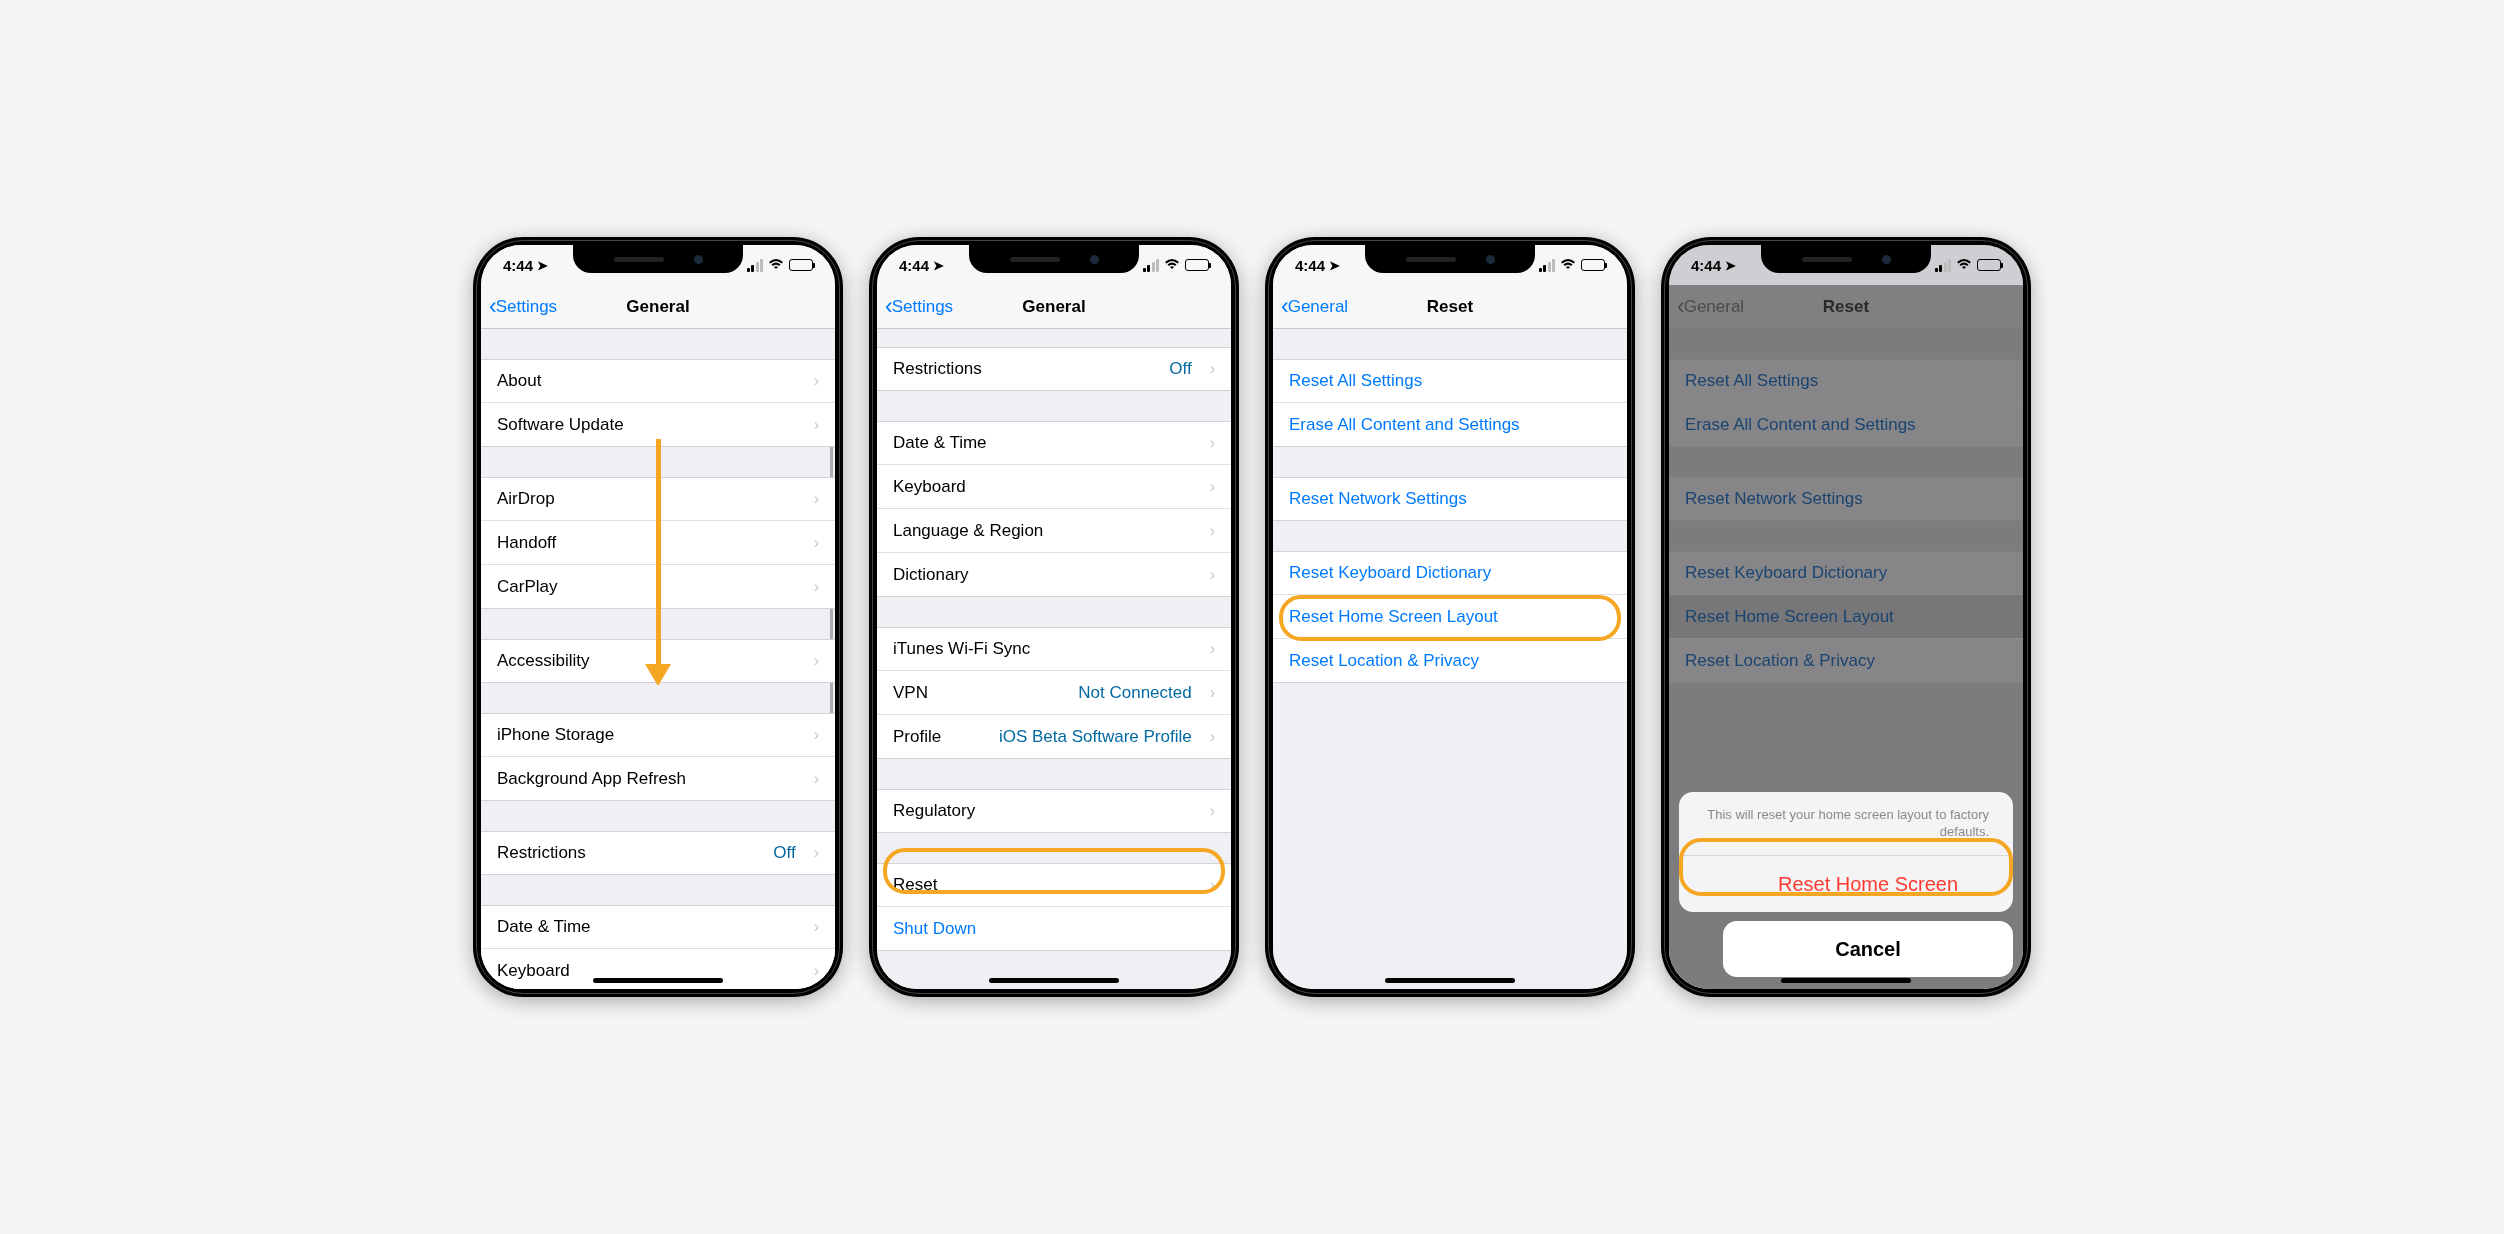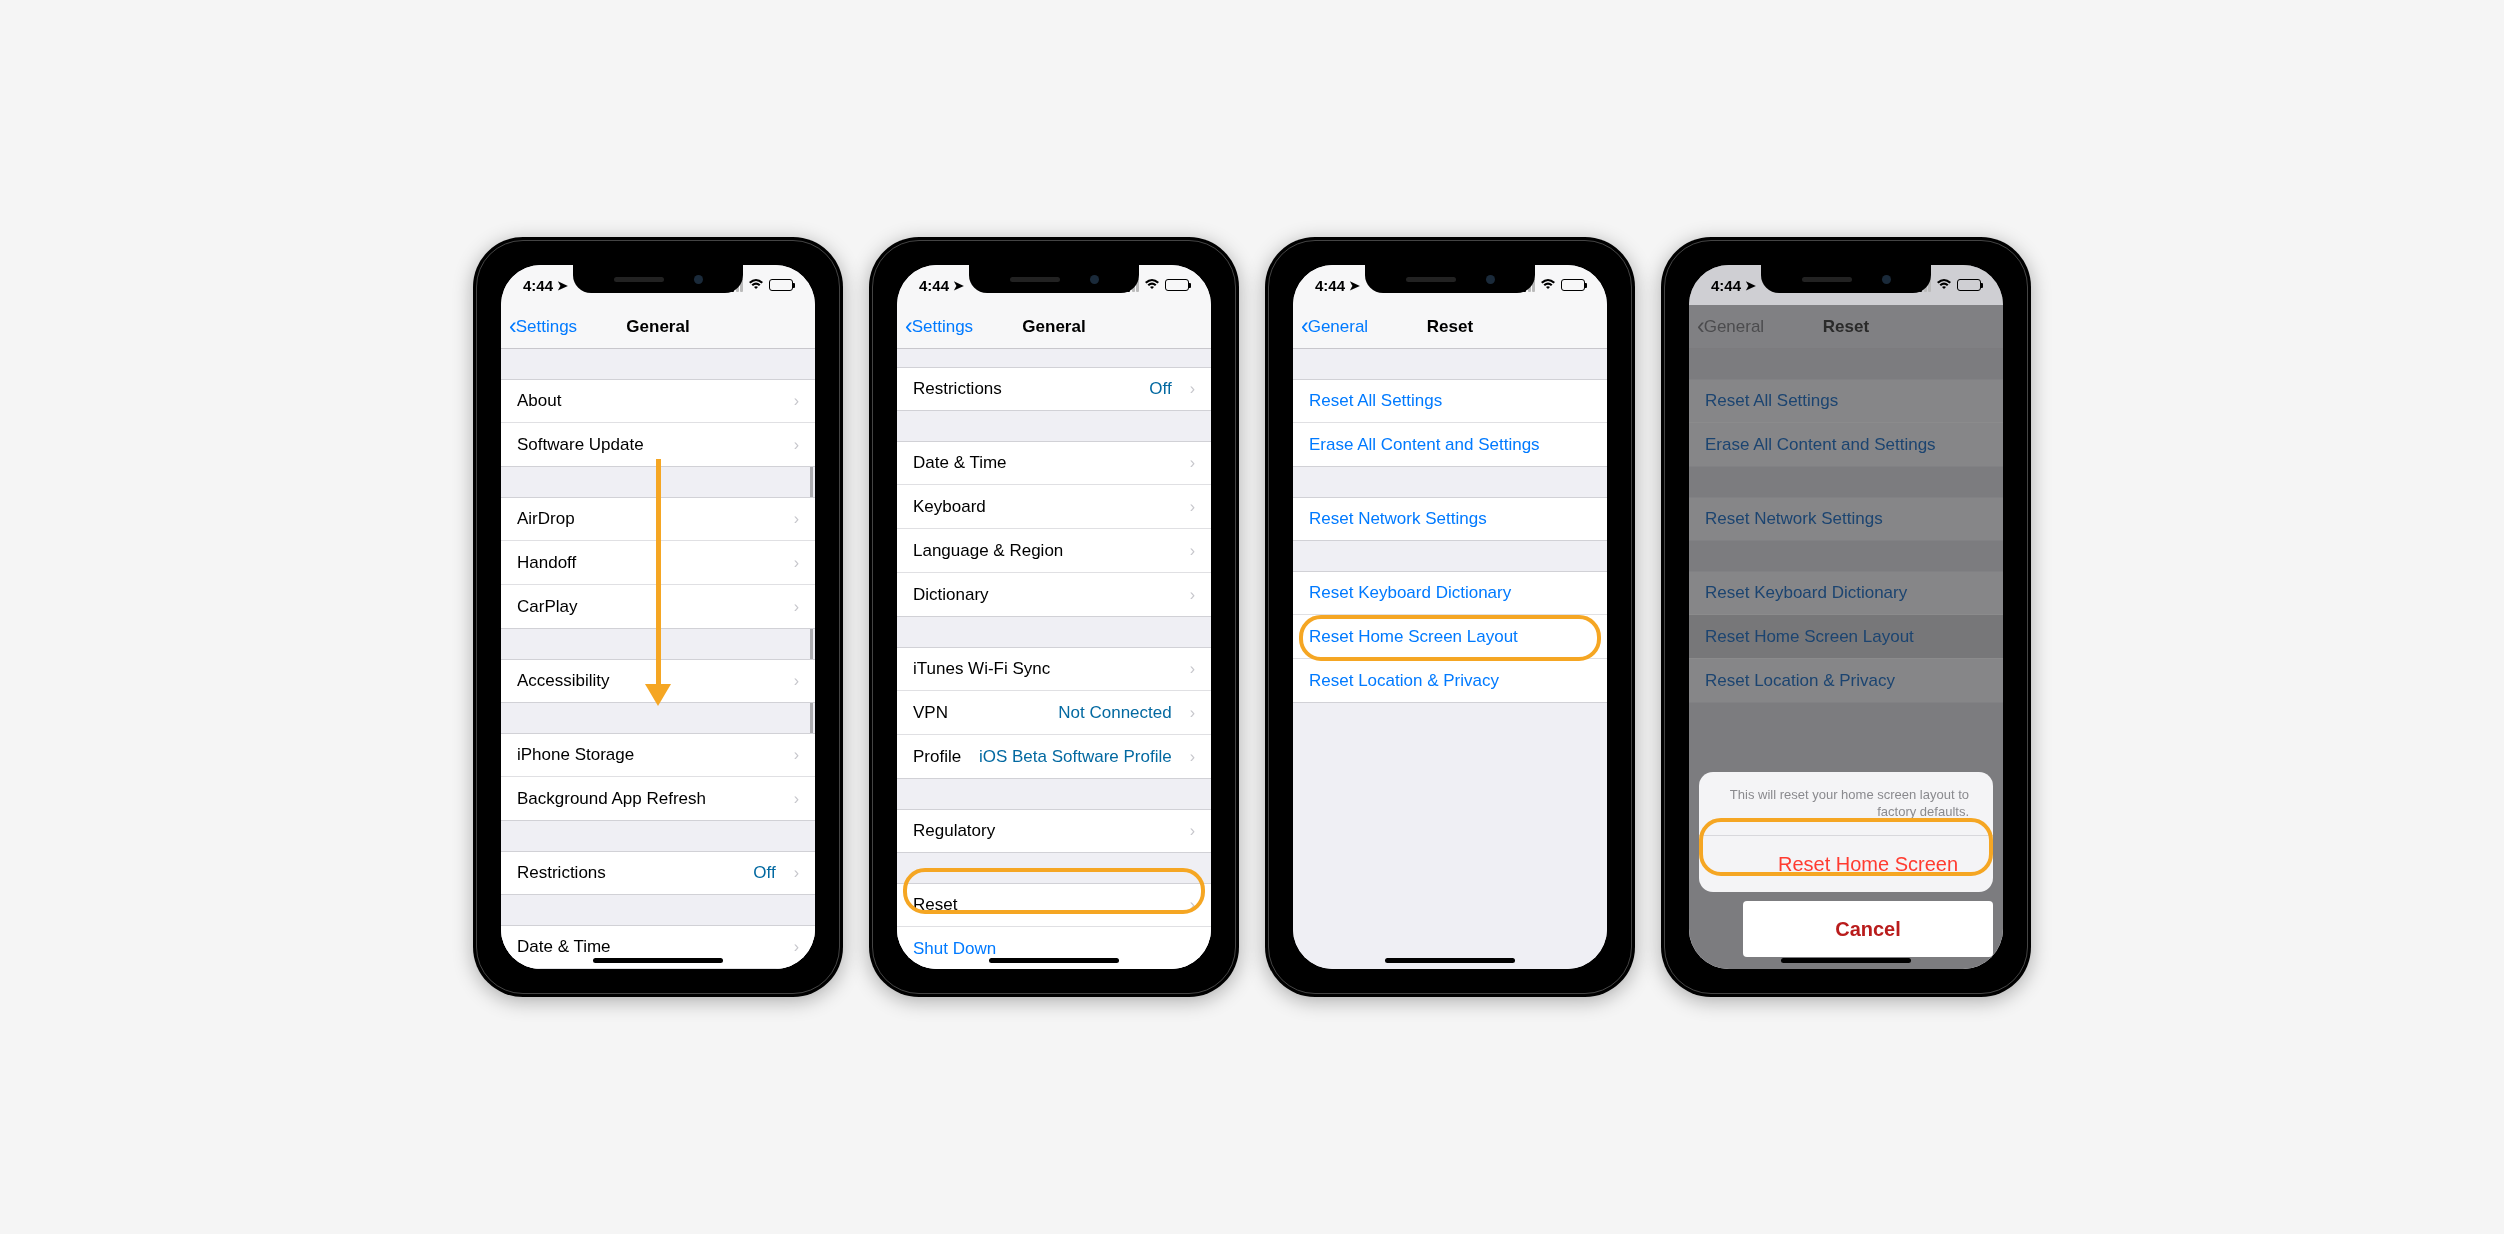--- a/index.html
+++ b/index.html
@@ -11,21 +11,21 @@
     align-items: center;
     min-height: 100vh;
     padding: 20px;
     gap: 26px;
   }
   .phone {
     width: 370px;
     height: 760px;
     background: #000;
     border-radius: 50px;
-    padding: 28px;
+    padding: 8px;
     position: relative;
     box-shadow: 0 4px 20px rgba(0,0,0,0.3);
   }
   .phone::before{
     content:"";
     position:absolute;
     inset:3px;
     border-radius:47px;
     border:1px solid #444;
     pointer-events:none;
@@ -182,21 +182,21 @@
     line-height:1.35;
   }
   .as-btn{
     height:56px;display:flex;align-items:center;justify-content:center;
     font-size:20px;
     background:#fff;
     margin-left:44px;
   }
   .as-group .as-btn{ background:transparent;}
   .as-btn.destructive{ color:#ff3b30; }
-  .as-btn.cancel{ color:#b91c1c; font-weight:600; background:#fff;border-radius:4px;}
+  .as-btn.cancel{ color:#000000; font-weight:600; background:#fff;border-radius:14px;}
   .dimmed .nav-back{ color:#7a7a7e; }
   .dimmed .nav-title{ color:#444; }
   .dimmed .row{ background:#d8d8dc; }
   .dimmed .row .label.blue{ color:#2e6fb5; }
   .dimmed .content{ background:#c9c9ce; }
   .dimmed .status-bar,.dimmed .nav-bar{ background:#cfcfd3; }
   .scrollbar-hint{
     position:absolute;right:2px;top:90px;width:3px;height:370px;background:rgba(0,0,0,0.28);border-radius:2px;
   }
 </style>

